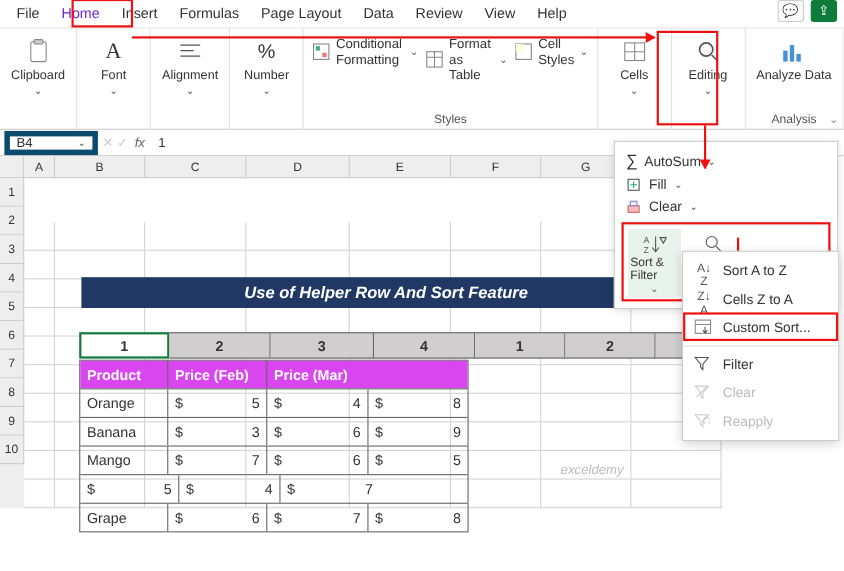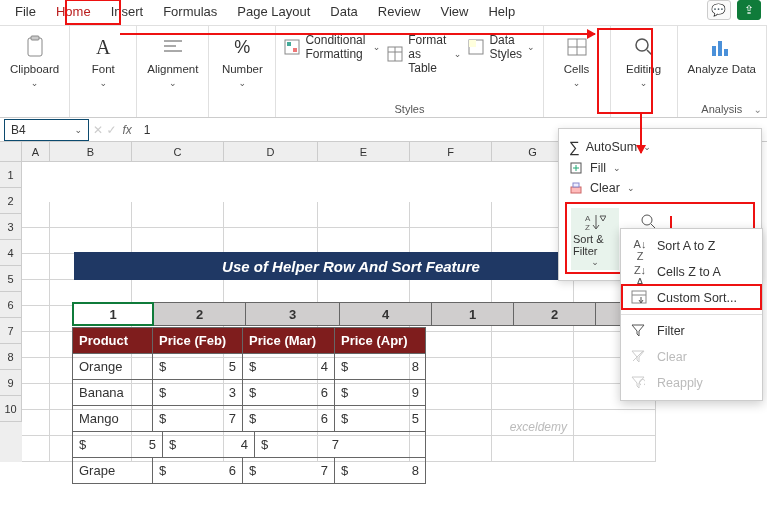--- a/index.html
+++ b/index.html
@@ -1,21 +1,21 @@
 <!DOCTYPE html>
 <html><head>
 <meta charset="utf-8">
 <style>
   * { box-sizing: border-box; margin: 0; padding: 0; font-family: "Segoe UI", Arial, sans-serif; }
   body { width: 767px; height: 519px; background: #fff; font-size: 12px; color: #333; overflow: hidden; position: relative; }
 
   
   .menubar { display: flex; height: 26px; padding: 0 6px; gap: 2px; border-bottom: 1px solid #e0e0e0; }
   .menuitem { padding: 4px 9px; font-size: 13px; cursor: pointer; }
-  .menuitem.active { color: #b91c1c; }
+  .menuitem.active { color: #6d28d9; }
   .home-highlight { border: 2px solid #e11; position: absolute; left: 65px; top: -1px; width: 56px; height: 26px; pointer-events: none; z-index: 1; }
   .menubar .spacer { flex: 1; }
   .menubar .iconbtn { width: 24px; height: 20px; border: 1px solid #ccc; border-radius: 3px; display: flex; align-items: center; justify-content: center; margin-left: 4px; background: #fafafa; }
   .menubar .iconbtn.share { background: #0f7b3a; border-color: #0f7b3a; color: #fff; }
 
   
   .ribbon { display: flex; height: 92px; border-bottom: 1px solid #ccc; background: #fff; }
   .rgroup { display: flex; flex-direction: column; align-items: center; justify-content: space-between; padding: 6px 6px 2px 6px; border-right: 1px solid #e0e0e0; }
   .rgroup .label { font-size: 11px; color: #555; padding-top: 2px; }
   .bigbtn { display: flex; flex-direction: column; align-items: center; gap: 3px; min-width: 54px; padding: 2px 4px; }
@@ -47,21 +47,21 @@
 
   
   .sort-menu { position: absolute; left: 620px; top: 228px; width: 143px; background: #fff; border: 1px solid #ccc; box-shadow: 0 3px 10px rgba(0,0,0,.2); z-index: 60; padding: 4px 0; }
   .sort-menu .mi { display: flex; align-items: center; gap: 8px; padding: 5px 10px; font-size: 12.5px; }
   .sort-menu .mi .ic { width: 18px; height: 16px; font-size: 11px; color: #555; text-align:center;}
   .sort-menu hr { border: none; border-top: 1px solid #e0e0e0; margin: 3px 0; }
   .custom-sort-hl { border: 2px solid #e11; position: absolute; left: 621px; top: 284px; width: 141px; height: 26px; z-index: 61; pointer-events: none; }
 
   
   .fbar { display: flex; align-items: center; height: 24px; border-bottom: 1px solid #ccc; }
-  .namebox { width: 85px; height: 22px; border: 1px solid #0c4a6e; margin: 0 4px; padding: 2px 6px; font-size: 12px; display:flex; align-items:center; justify-content:space-between;}
+  .namebox { width: 85px; height: 22px; border: 5px solid #0c4a6e; margin: 0 4px; padding: 2px 6px; font-size: 12px; display:flex; align-items:center; justify-content:space-between;}
   .fx { padding: 0 6px; color: #666; font-style: italic; }
   .formula-input { flex: 1; padding: 2px 6px; font-size: 12px; }
 
   
   .sheet { position: relative; display: flex; }
   .rowhdrs { width: 22px; background: #eee; }
   .rowhdr { height: 26px; border-bottom: 1px solid #ccc; border-right: 1px solid #ccc; font-size: 11px; display: flex; align-items: center; justify-content: center; background: #eee; }
   .grid { flex: 1; margin-top: 40px; }
   .colhdrs { display: flex; height: 20px; background: #eee; }
   .colhdr { border-right: 1px solid #ccc; border-bottom: 1px solid #ccc; font-size: 11px; display: flex; align-items: center; justify-content: center; }
@@ -75,21 +75,21 @@
   .banner { position: absolute; left: 52px; top: 50px; width: 554px; height: 28px; background: #1f3864; color: #fff; font-weight: bold; font-size: 15px; display: flex; align-items: center; justify-content: center; z-index: 5; font-style: italic; }
 
   
   .helper-row { position: absolute; left: 50px; top: 100px; display: flex; z-index: 5; }
   .hcell { height: 24px; border: 1px solid #666; border-left: none; background: #d0cece; display: flex; align-items: center; justify-content: center; font-weight: bold; font-size: 13px; }
   .hcell:first-child { border-left: 1px solid #666; background: #fff; }
   .hcell.sel { background: #fff; border: 2px solid #0f7b3a; }
 
   
   .tbl { position: absolute; left: 50px; top: 125px; z-index: 5; border: 1px solid #666; }
-  .tbl .thead { display: flex; background: #7f1d1d; color: #fff; font-weight: bold; }
+  .tbl .thead { display: flex; background: #d946ef; color: #fff; font-weight: bold; }
   .tbl .th, .tbl .td { height: 25px; border-right: 1px solid #666; display: flex; align-items: center; padding: 0 6px; font-size: 13px; }
   .tbl .th:last-child, .tbl .td:last-child { border-right: none; }
   .tbl .trow { display: flex; border-top: 1px solid #666; }
   .wB{width:80px;} .wC{width:90px;} .wD{width:92px;} .wE{width:90px;}
   .price { justify-content: space-between; }
   .dollar { color: #333; }
 
   .watermark { position: absolute; right: 200px; bottom: 28px; font-size: 12px; color: #bbb; font-style: italic; z-index: 2; }
 
   .corner { width:22px; height:20px; background:#eee; border-right:1px solid #ccc; border-bottom:1px solid #ccc;}
@@ -185,21 +185,21 @@
           <span>Format as Table</span> 
           <span class="caret">⌄</span>
         </div>
       <div class="row">
           <span class="mini-ic">
             <svg width="16" height="16">
               <rect x="1" y="1" width="14" height="14" fill="none" stroke="#888"></rect>
               <rect x="1" y="1" width="7" height="7" fill="#ffd"></rect>
             </svg>
           </span>
-          <span>Data Styles</span> 
+          <span>Cell Styles</span> 
           <span class="caret">⌄</span>
         </div>
     </div>
     <div class="label" style="align-self:center;">Styles</div>
   </div>
   <div class="rgroup cells">
     <div class="bigbtn">
       <div class="ic">
           <svg width="22" height="20">
             <rect x="2" y="2" width="18" height="16" fill="none" stroke="#888"></rect>
@@ -493,21 +493,20 @@
         <div class="hcell" style="width:82px;">1</div>
         <div class="hcell" style="width:82px;">2</div>
         <div class="hcell" style="width:82px;">3</div>
       </div>
 
       <div class="tbl">
         <div class="thead">
           <div class="th wB">Product</div>
           <div class="th wC">Price (Feb)</div>
           <div class="th wD">Price (Mar)</div>
-          <div class="th wE">Price (Apr)</div>
         </div>
         <div id="tbody">
             <div class="trow">
               <div class="td wB">Orange</div>
               <div class="td wC price">
                 <span class="dollar">$</span>
                 <span>5</span>
               </div>
               <div class="td wD price">
                 <span class="dollar">$</span>

